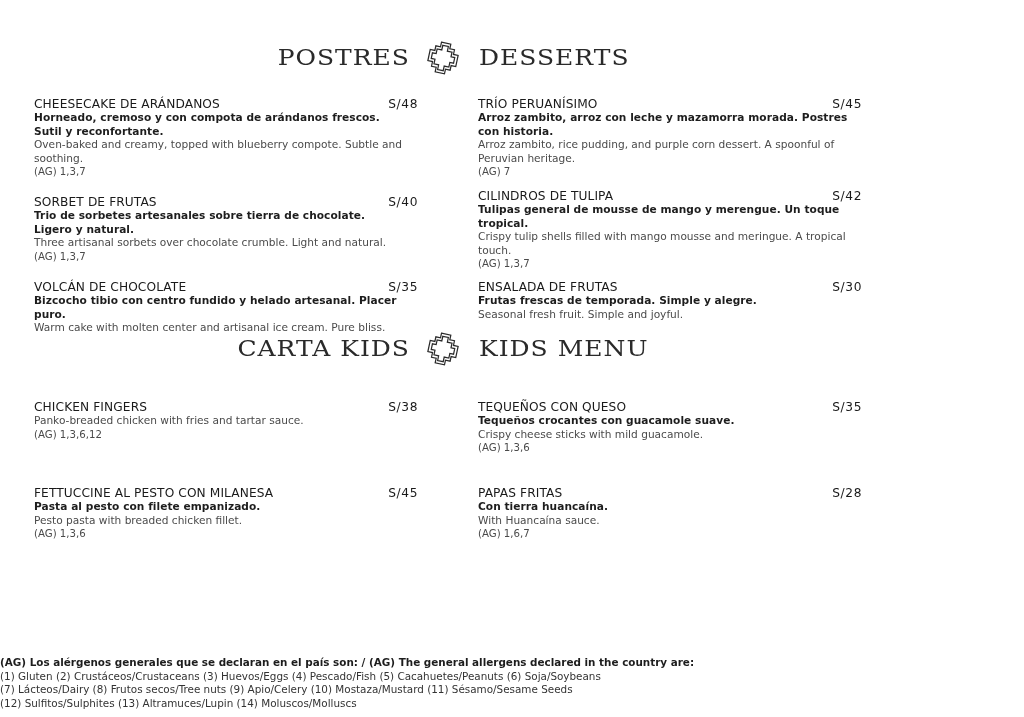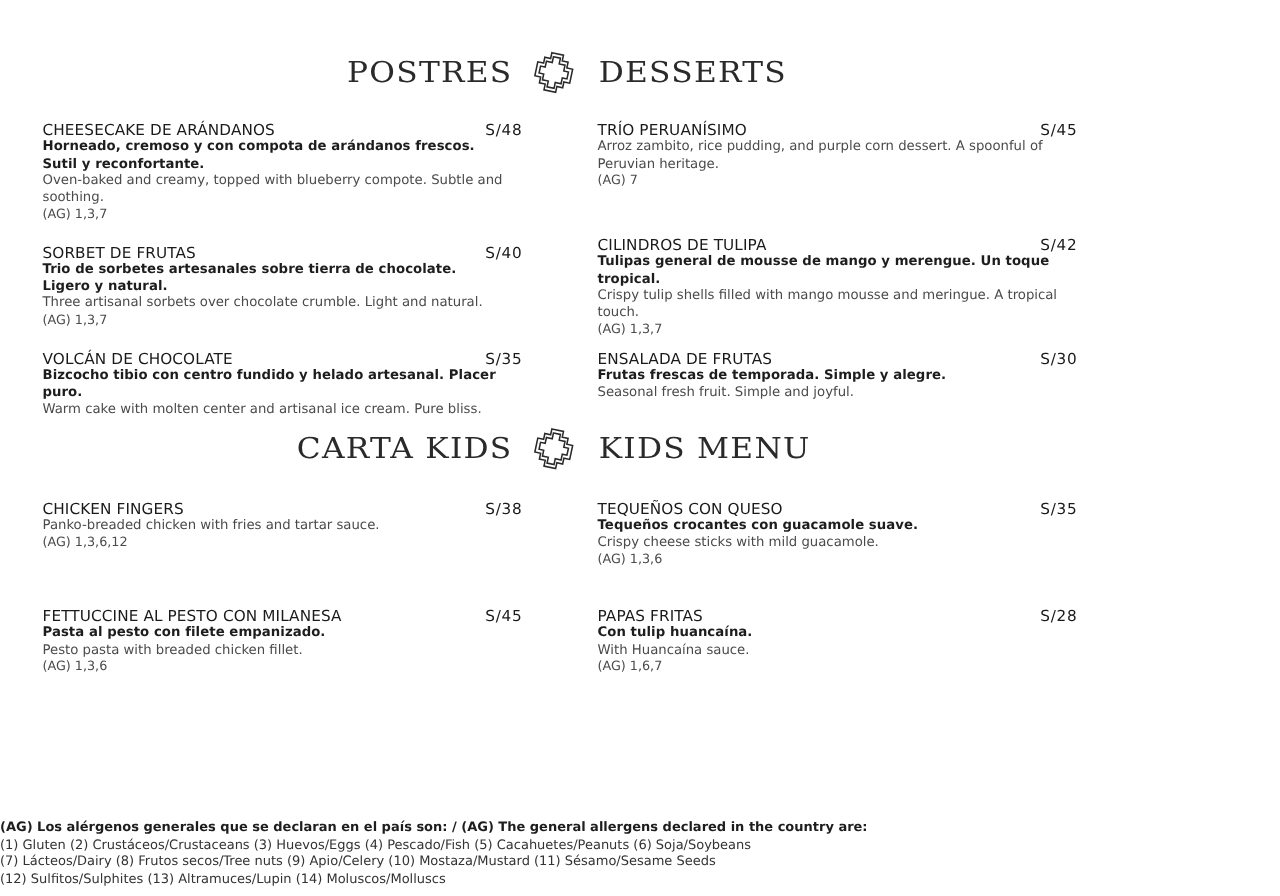--- a/index.html
+++ b/index.html
@@ -92,20 +92,21 @@
       </div>
     <div class="es" style="width:384px;">Bizcocho tibio con centro fundido y helado artesanal. Placer puro.</div>
     <div class="en" style="width:384px;">Warm cake with molten center and artisanal ice cream. Pure bliss.</div>
   </div>
 
   <div class="item" style="left:478px; top:97px;">
     <div class="head">
         <span class="name">TRÍO PERUANÍSIMO</span>
         <span class="price">S/45</span>
       </div>
+    <div class="es">Arroz zambito, arroz con leche y mazamorra morada. Postres con historia.</div>
     <div class="en">Arroz zambito, rice pudding, and purple corn dessert. A spoonful of Peruvian heritage.</div>
     <div class="ag">(AG) 7</div>
   </div>
 
   <div class="item" style="left:478px; top:189px;">
     <div class="head">
         <span class="name">CILINDROS DE TULIPA</span>
         <span class="price">S/42</span>
       </div>
     <div class="es">Tulipas general de mousse de mango y merengue. Un toque tropical.</div>
@@ -115,21 +116,21 @@
 
   <div class="item" style="left:478px; top:280px;">
     <div class="head">
         <span class="name">ENSALADA DE FRUTAS</span>
         <span class="price">S/30</span>
       </div>
     <div class="es">Frutas frescas de temporada. Simple y alegre.</div>
     <div class="en">Seasonal fresh fruit. Simple and joyful.</div>
   </div>
 
-  <div class="section-title" style="top:339px;">
+  <div class="section-title" style="top:329px;">
     <span class="t-left">CARTA KIDS</span>
     <svg class="emblem" viewBox="0 0 40 40">
       <g fill="none" stroke="#2a2a2a" stroke-width="1.3" transform="rotate(12 20 20)">
         <path d="M15 4 H25 V9 H30 V14 H35 V26 H30 V31 H25 V36 H15 V31 H10 V26 H5 V14 H10 V9 H15 Z"></path>
         <path d="M17 7 H23 V12 H28 V17 H32 V23 H28 V28 H23 V33 H17 V28 H12 V23 H8 V17 H12 V12 H17 Z"></path>
       </g>
     </svg>
     <span class="t-right">KIDS MENU</span>
   </div>
 
@@ -160,21 +161,21 @@
     <div class="es">Tequeños crocantes con guacamole suave.</div>
     <div class="en">Crispy cheese sticks with mild guacamole.</div>
     <div class="ag">(AG) 1,3,6</div>
   </div>
 
   <div class="item" style="left:478px; top:486px;">
     <div class="head">
         <span class="name">PAPAS FRITAS</span>
         <span class="price">S/28</span>
       </div>
-    <div class="es">Con tulip huancaína.</div>
+    <div class="es">Con tierra huancaína.</div>
     <div class="en">With Huancaína sauce.</div>
     <div class="ag">(AG) 1,6,7</div>
   </div>
 
   <div class="footer">
     <div class="f-head">(AG) Los alérgenos generales que se declaran en el país son: / (AG) The general allergens declared in the country are:</div>
     <div>(1) Gluten (2) Crustáceos/Crustaceans (3) Huevos/Eggs (4) Pescado/Fish (5) Cacahuetes/Peanuts (6) Soja/Soybeans</div>
     <div>(7) Lácteos/Dairy (8) Frutos secos/Tree nuts (9) Apio/Celery (10) Mostaza/Mustard (11) Sésamo/Sesame Seeds</div>
     <div>(12) Sulfitos/Sulphites (13) Altramuces/Lupin (14) Moluscos/Molluscs</div>
   </div>

